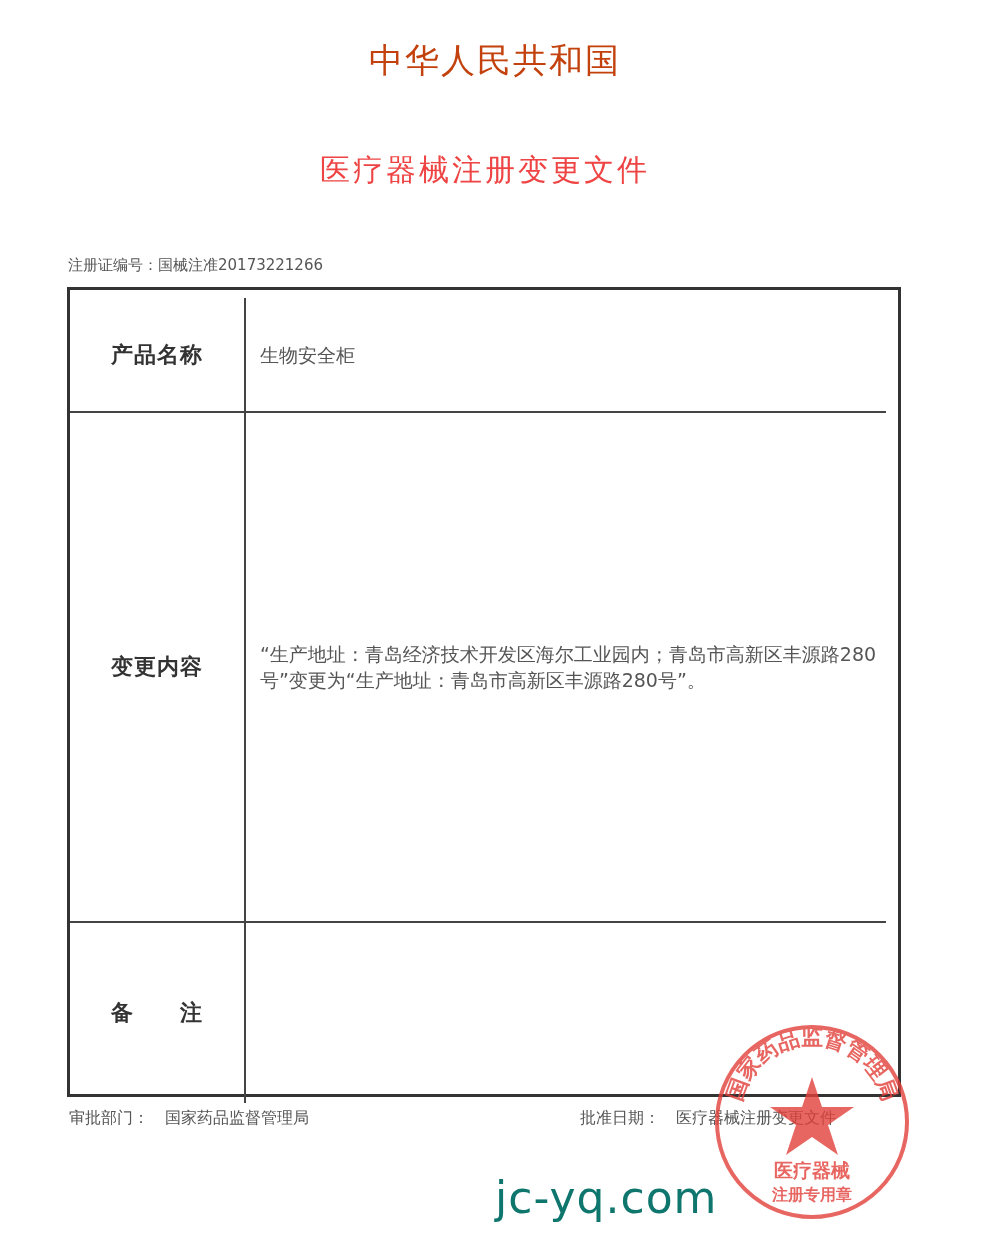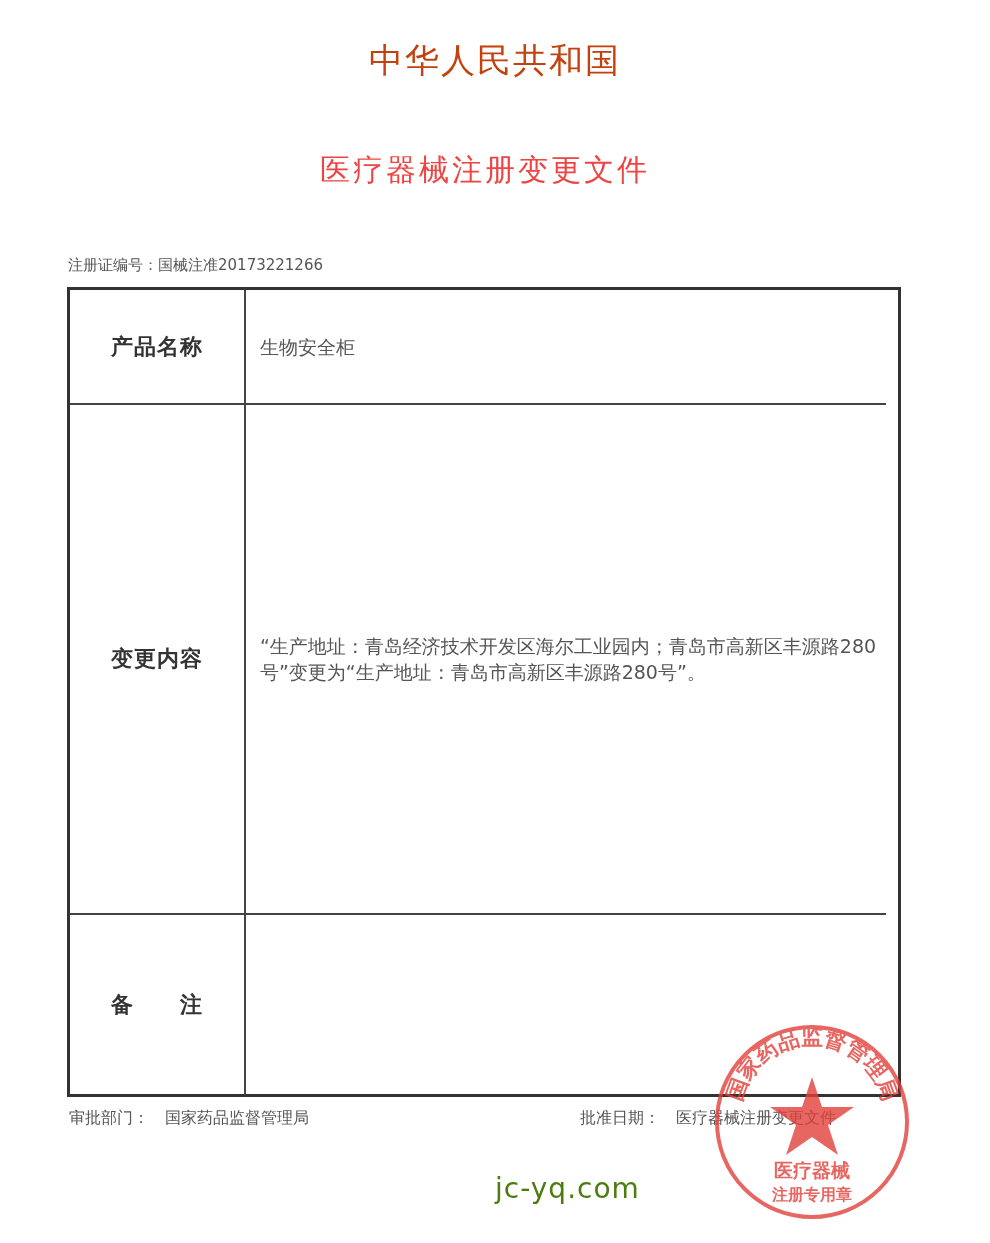--- a/index.html
+++ b/index.html
@@ -5,35 +5,35 @@
     html, body { margin:0; padding:0; background:#ffffff; }
     body { width:990px; height:1243px; position:relative; overflow:hidden;
            font-family:"DejaVu Sans", sans-serif; color:#333; }
     .title1 { position:absolute; left:0; width:990px; top:38px; text-align:center;
               font-size:34px; color:#c2410c; letter-spacing:2px; }
     .title2 { position:absolute; left:0; width:970px; top:150px; text-align:center;
               font-size:30px; color:#ef4444; letter-spacing:3px; }
     .regno { position:absolute; left:68px; top:256px; font-size:15px; color:#555;text-align:right; }
     .tbl { position:absolute; left:67px; top:287px; width:834px; height:810px;
            border:3px solid #333; box-sizing:border-box; }
-    .row { position:absolute; left:0; right:12px; border-bottom:2px solid #444; }
+    .row { position:absolute; left:0; right:12px; border-bottom:2px solid #444;margin-top:8px; }
     .row.last { border-bottom:none; }
     .lbl { position:absolute; left:0; width:174px; top:0; bottom:0; border-right:2px solid #444;
            display:flex; align-items:center; justify-content:center;
            font-size:22px; font-weight:bold; color:#333; letter-spacing:1px; }
     .val { position:absolute; left:176px; right:0; top:0; bottom:0; display:flex; align-items:center;
            font-size:19px; color:#555; line-height:26px; padding-right:8px; }
     .val .txt { padding-left:14px; }
     .r1 { top:0; height:113px; }
     .r2 { top:115px; height:508px; }
     .r3 { top:625px; height:180px; }
     .footer-l { position:absolute; left:69px; top:1108px; font-size:16px; color:#555; }
     .footer-r { position:absolute; left:580px; top:1108px; font-size:16px; color:#555; }
     .gap { display:inline-block; width:16px; }
-    .watermark { position:absolute; left:495px; top:1172px; font-size:28px; color:#4d7c0f;
+    .watermark { position:absolute; left:495px; top:1172px; font-size:44px; color:#0f766e;
                  font-family:"DejaVu Sans", sans-serif; letter-spacing:1px; }
     .seal { position:absolute; left:712px; top:1022px; width:200px; height:200px; opacity:0.8; }
   </style>
 </head>
 <body>
 
 <div class="title1">中华人民共和国</div>
 <div class="title2">医疗器械注册变更文件</div>
 
 <div class="regno">

